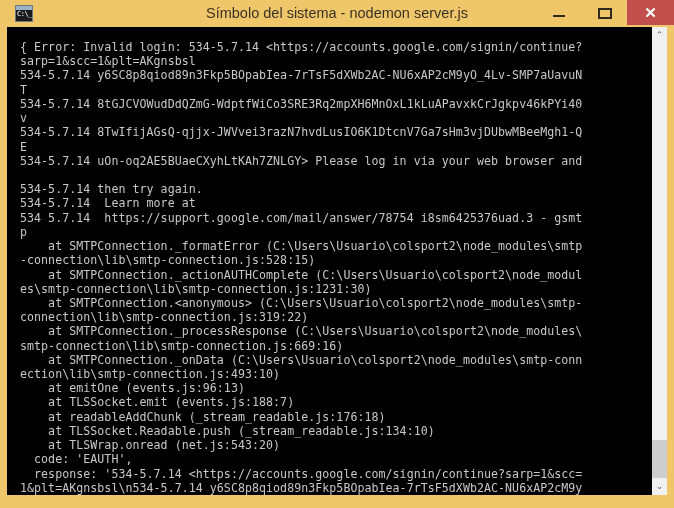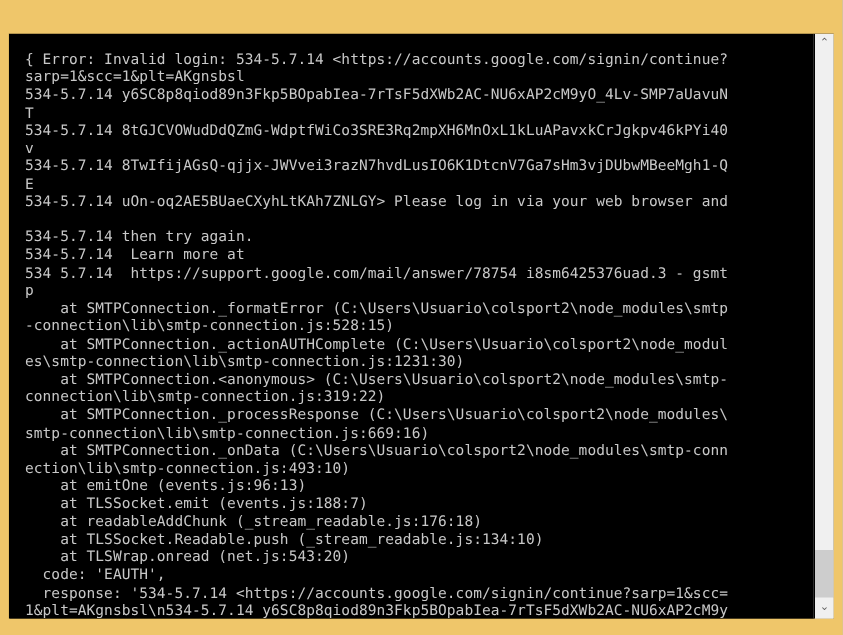--- a/index.html
+++ b/index.html
@@ -208,20 +208,41 @@
     right: 0; top: 27px;
     width: 7px; height: 481px;
     background: #efc66a;
   }
 </style>
 </head>
 <body>
 
 <div id="window">
 
+  <div id="titlebar">
+
+    <div id="app-icon">
+      <div class="titlestrip"></div>
+      <div class="prompt">C:\_</div>
+    </div>
+
+    <div id="window-title">Símbolo del sistema - nodemon  server.js</div>
+
+    <div class="winbtn" id="btn-min">
+      <span class="glyph-min"></span>
+    </div>
+
+    <div class="winbtn" id="btn-max">
+      <span class="glyph-max"></span>
+    </div>
+
+    <div class="winbtn" id="btn-close">
+      <span class="glyph-close">✕</span>
+    </div>
+  </div>
 
   <div id="console-area">
     <pre id="console-text">{ Error: Invalid login: 534-5.7.14 &lt;https://accounts.google.com/signin/continue?
 sarp=1&amp;scc=1&amp;plt=AKgnsbsl
 534-5.7.14 y6SC8p8qiod89n3Fkp5BOpabIea-7rTsF5dXWb2AC-NU6xAP2cM9yO_4Lv-SMP7aUavuN
 T
 534-5.7.14 8tGJCVOWudDdQZmG-WdptfWiCo3SRE3Rq2mpXH6MnOxL1kLuAPavxkCrJgkpv46kPYi40
 v
 534-5.7.14 8TwIfijAGsQ-qjjx-JWVvei3razN7hvdLusIO6K1DtcnV7Ga7sHm3vjDUbwMBeeMgh1-Q
 E

